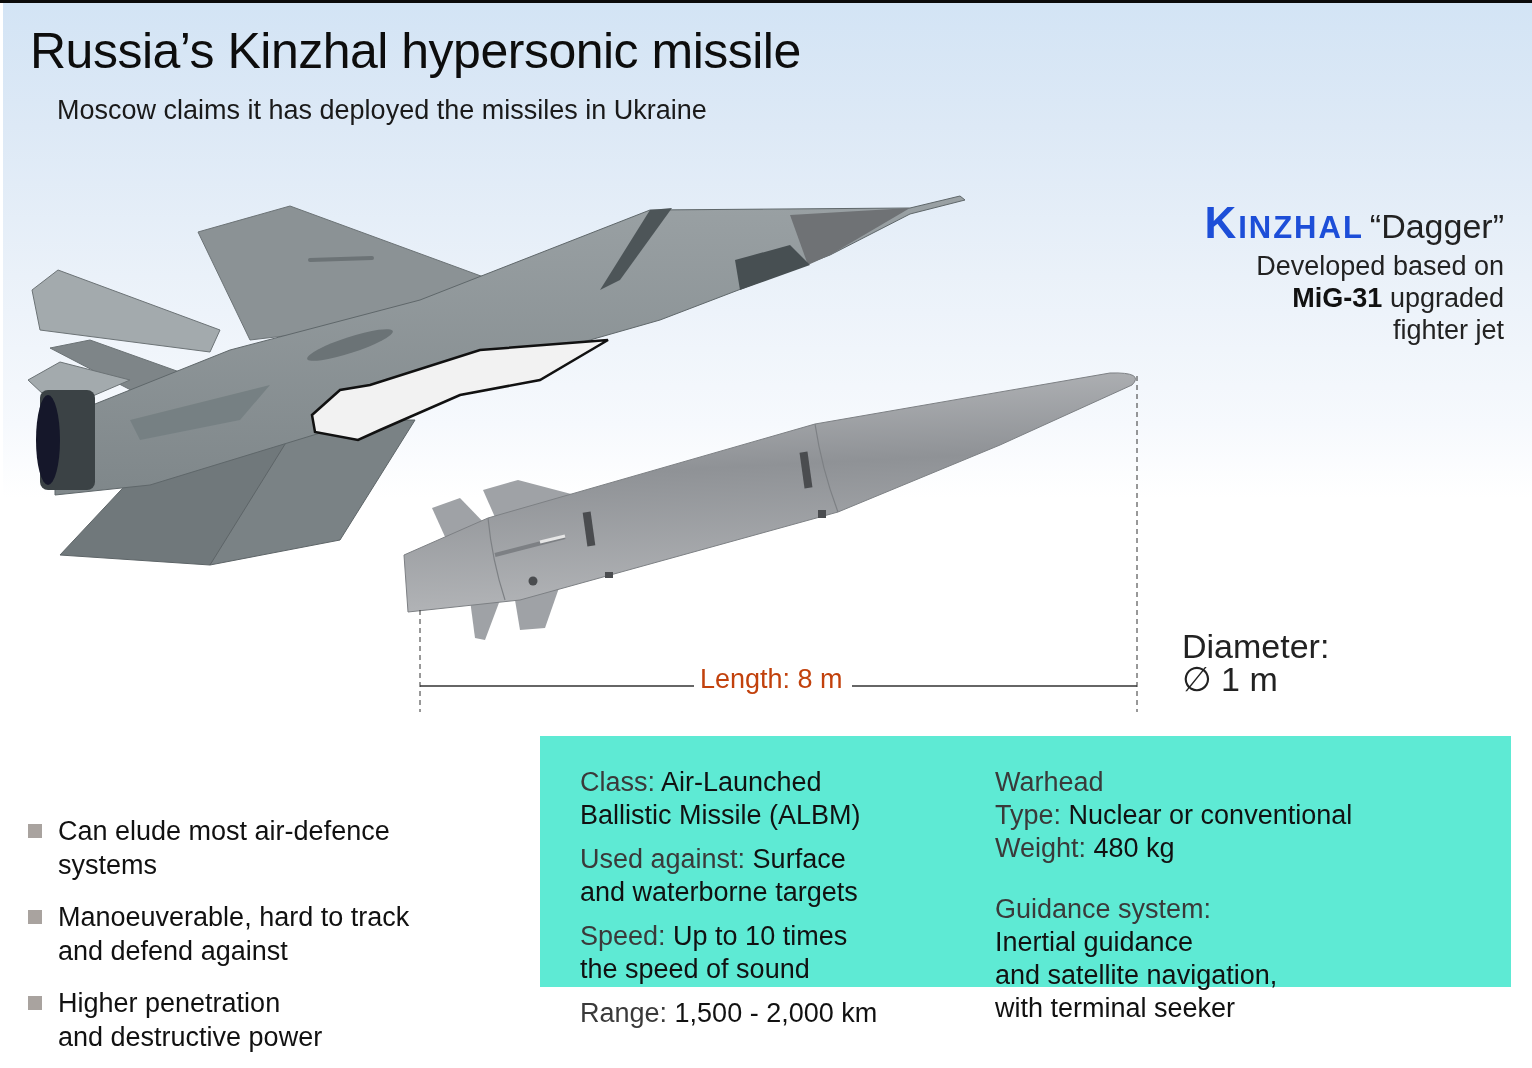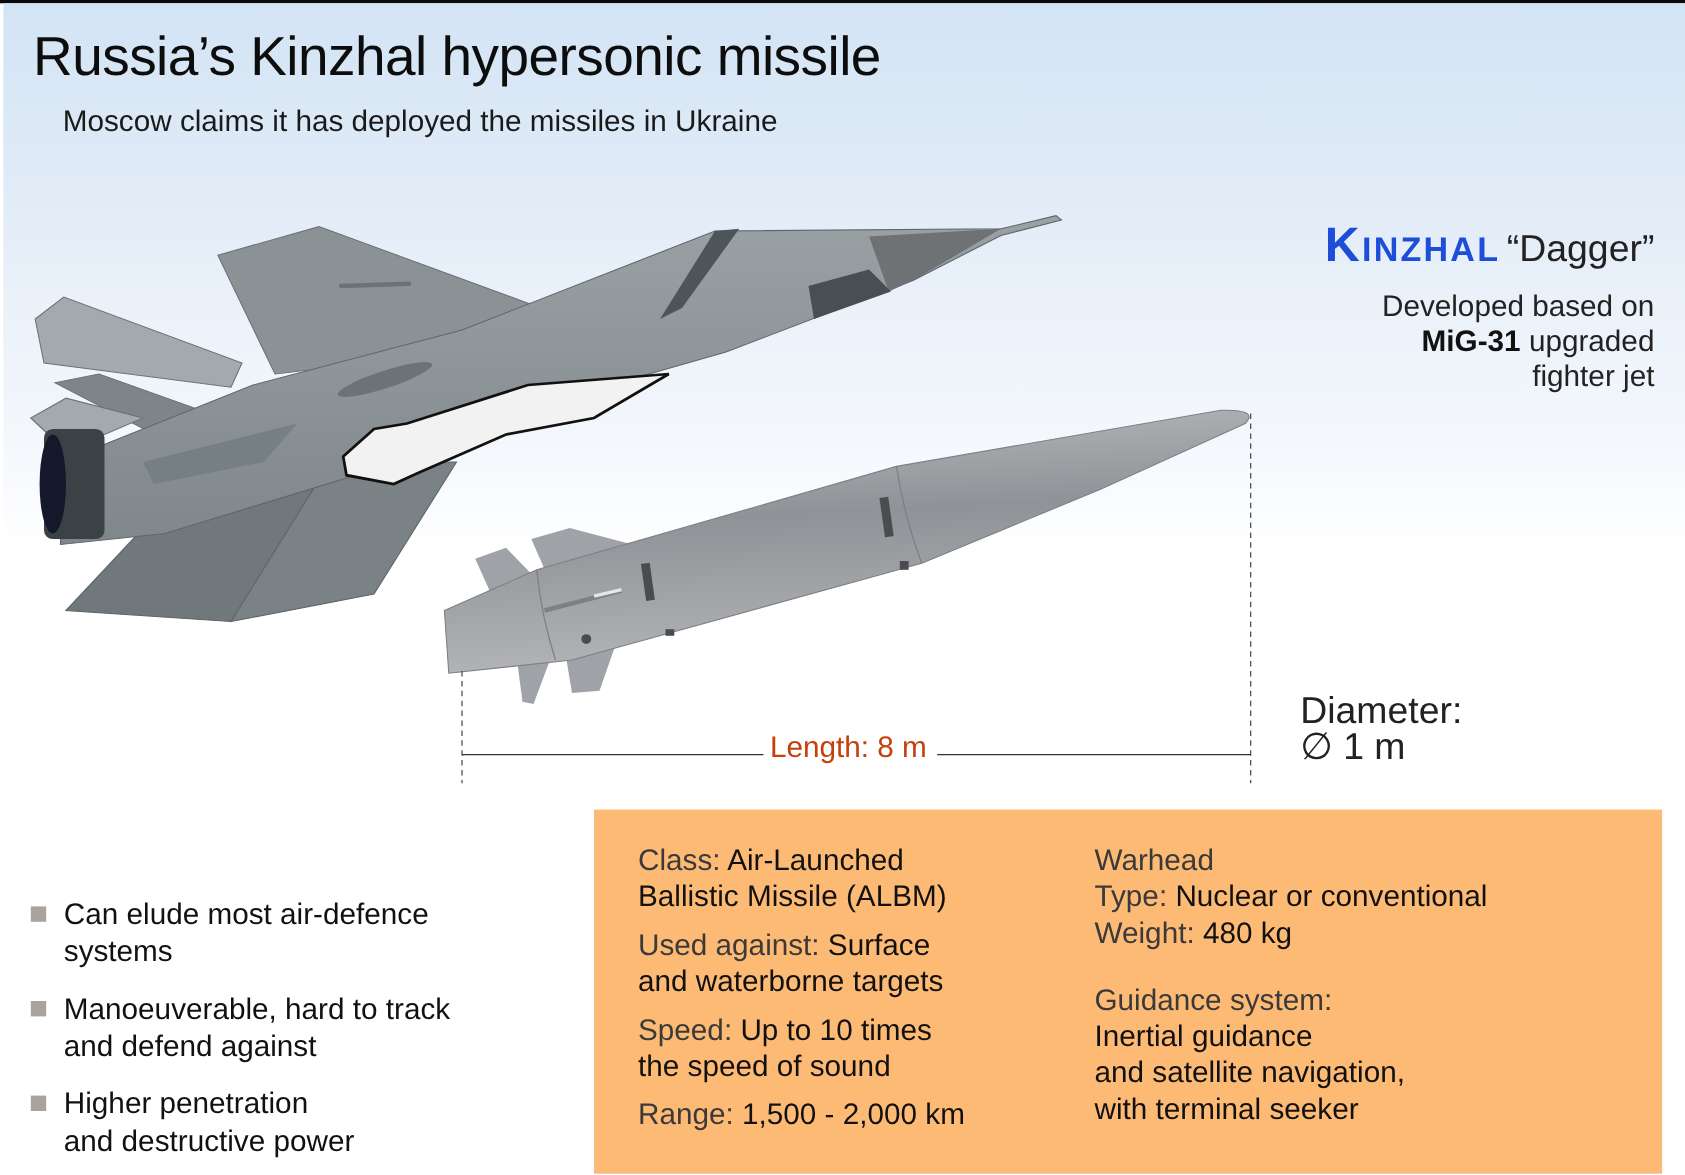--- a/index.html
+++ b/index.html
@@ -22,36 +22,36 @@
     .subtitle {
       position: absolute; left: 31px; top: 95px;
       font-size: 27px; color: #1a1a1a; font-family: "Liberation Sans", sans-serif; margin-left: 26px;
     }
     .name-block {
       position: absolute; right: 28px; top: 198px; text-align: right;
       font-family: "Liberation Sans", sans-serif; color: #1a1a1a;
     }
     .name-block .name { font-size: 44px; font-weight: bold; letter-spacing: 2px; font-variant: small-caps; color: #1d4ed8; }
     .name-block .alias { font-size: 34px; font-weight: normal; color: #222; margin-left: 6px; }
-    .name-block .desc { font-size: 27px; line-height: 32px; color: #222; margin-top: 14px; }
+    .name-block .desc { font-size: 27px; line-height: 32px; color: #222; margin-top: 2px; }
     .name-block .desc b { font-weight: bold; color: #111; }
     .art { position: absolute; left: 0; top: 0; }
     .length-label {
       position: absolute; left: 698px; top: 664px; font-size: 27px; color: #c2410c;
       background: transparent; padding: 0 2px;
     }
     .diameter {
       position: absolute; left: 1182px; top: 630px; font-size: 34px; color: #222; line-height: 33px;
     }
     .bullets { position: absolute; left: 28px; top: 814px; width: 470px; }
     .bullet { position: relative; padding-left: 30px; font-size: 27px; line-height: 34px; color: #111; margin-bottom: 18px; }
     .bullet .sq { position: absolute; left: 0; top: 10px; width: 14px; height: 14px; background: #a9a39f; }
     .panel {
-      position: absolute; left: 540px; top: 736px; width: 971px; height: 331px;
-      background: #fdba74;
+      position: absolute; left: 540px; top: 736px; width: 971px; height: 251px;
+      background: #5eead4;
     }
     .col { position: absolute; top: 30px; font-size: 27px; line-height: 33px; color: #111; }
     .col.left { left: 40px; width: 400px; }
     .col.right { left: 455px; width: 500px; }
     .lbl { color: #3a3a3a; font-weight: normal; }
     .val { color: #111; }
     .item { margin-bottom: 11px; }
   </style>
 </head>
 <body>

